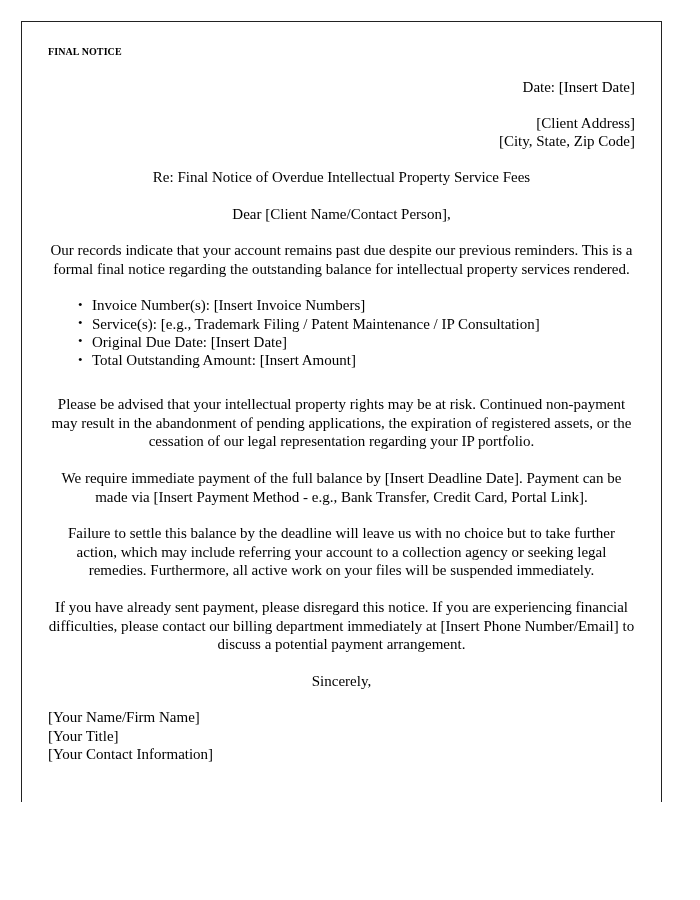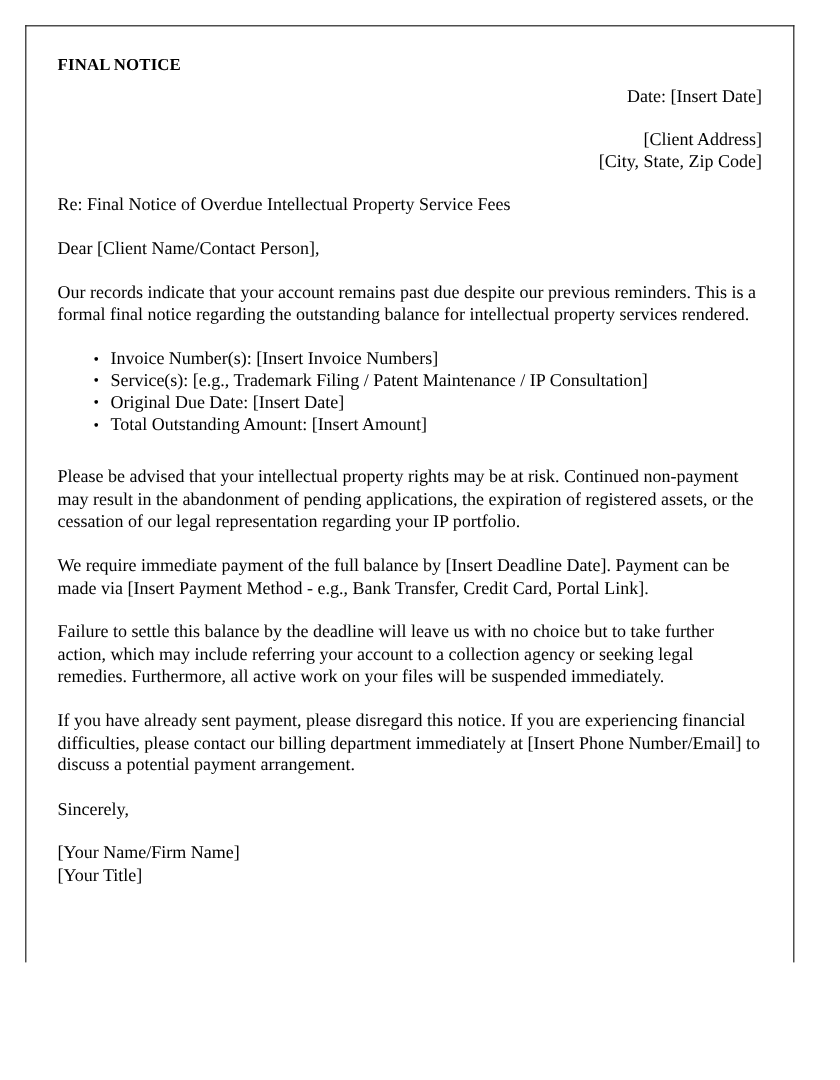--- a/index.html
+++ b/index.html
@@ -30,40 +30,40 @@
     border-bottom: none;
     background: #ffffff;
   }
 
   .page-body {
     padding: 24px 26px 0 26px;
     box-sizing: border-box;
   }
 
   .doc-title {
-    font-size: 14px;
+    font-size: 10px;
     font-weight: bold;
     line-height: 1.25;
-    margin: 0 0 8px 0;
+    margin: 0 0 19px 0;
     letter-spacing: 0.1px;
   }
 
   .line-block {
     font-size: 15px;
     line-height: 18.2px;
     margin: 0 0 18px 0;
     text-align: right;
   }
   .line-block > div { white-space: pre; }
 
   p.para {
     font-size: 15px;
     line-height: 18.6px;
     margin: 0 0 18px 0;
-    text-align: left;
+    text-align: center;
   }
 
   .section-heading {
     font-size: 15px;
     font-weight: bold;
     line-height: 18.6px;
     margin: 0 0 14px 0;
   }
 
   ul.summary-list {
@@ -131,16 +131,17 @@
 
     <p class="para">Failure to settle this balance by the deadline will leave us with no choice but to take further action, which may include referring your account to a collection agency or seeking legal remedies. Furthermore, all active work on your files will be suspended immediately.</p>
 
     <p class="para">If you have already sent payment, please disregard this notice. If you are experiencing financial difficulties, please contact our billing department immediately at [Insert Phone Number/Email] to discuss a potential payment arrangement.</p>
 
     <p class="para closing">Sincerely,</p>
 
     <div class="sig-block">
       <div>[Your Name/Firm Name]</div>
       <div>[Your Title]</div>
+      <div>[Your Contact Information]</div>
     </div>
 
   </div>
 </div>
 
 </body></html>

